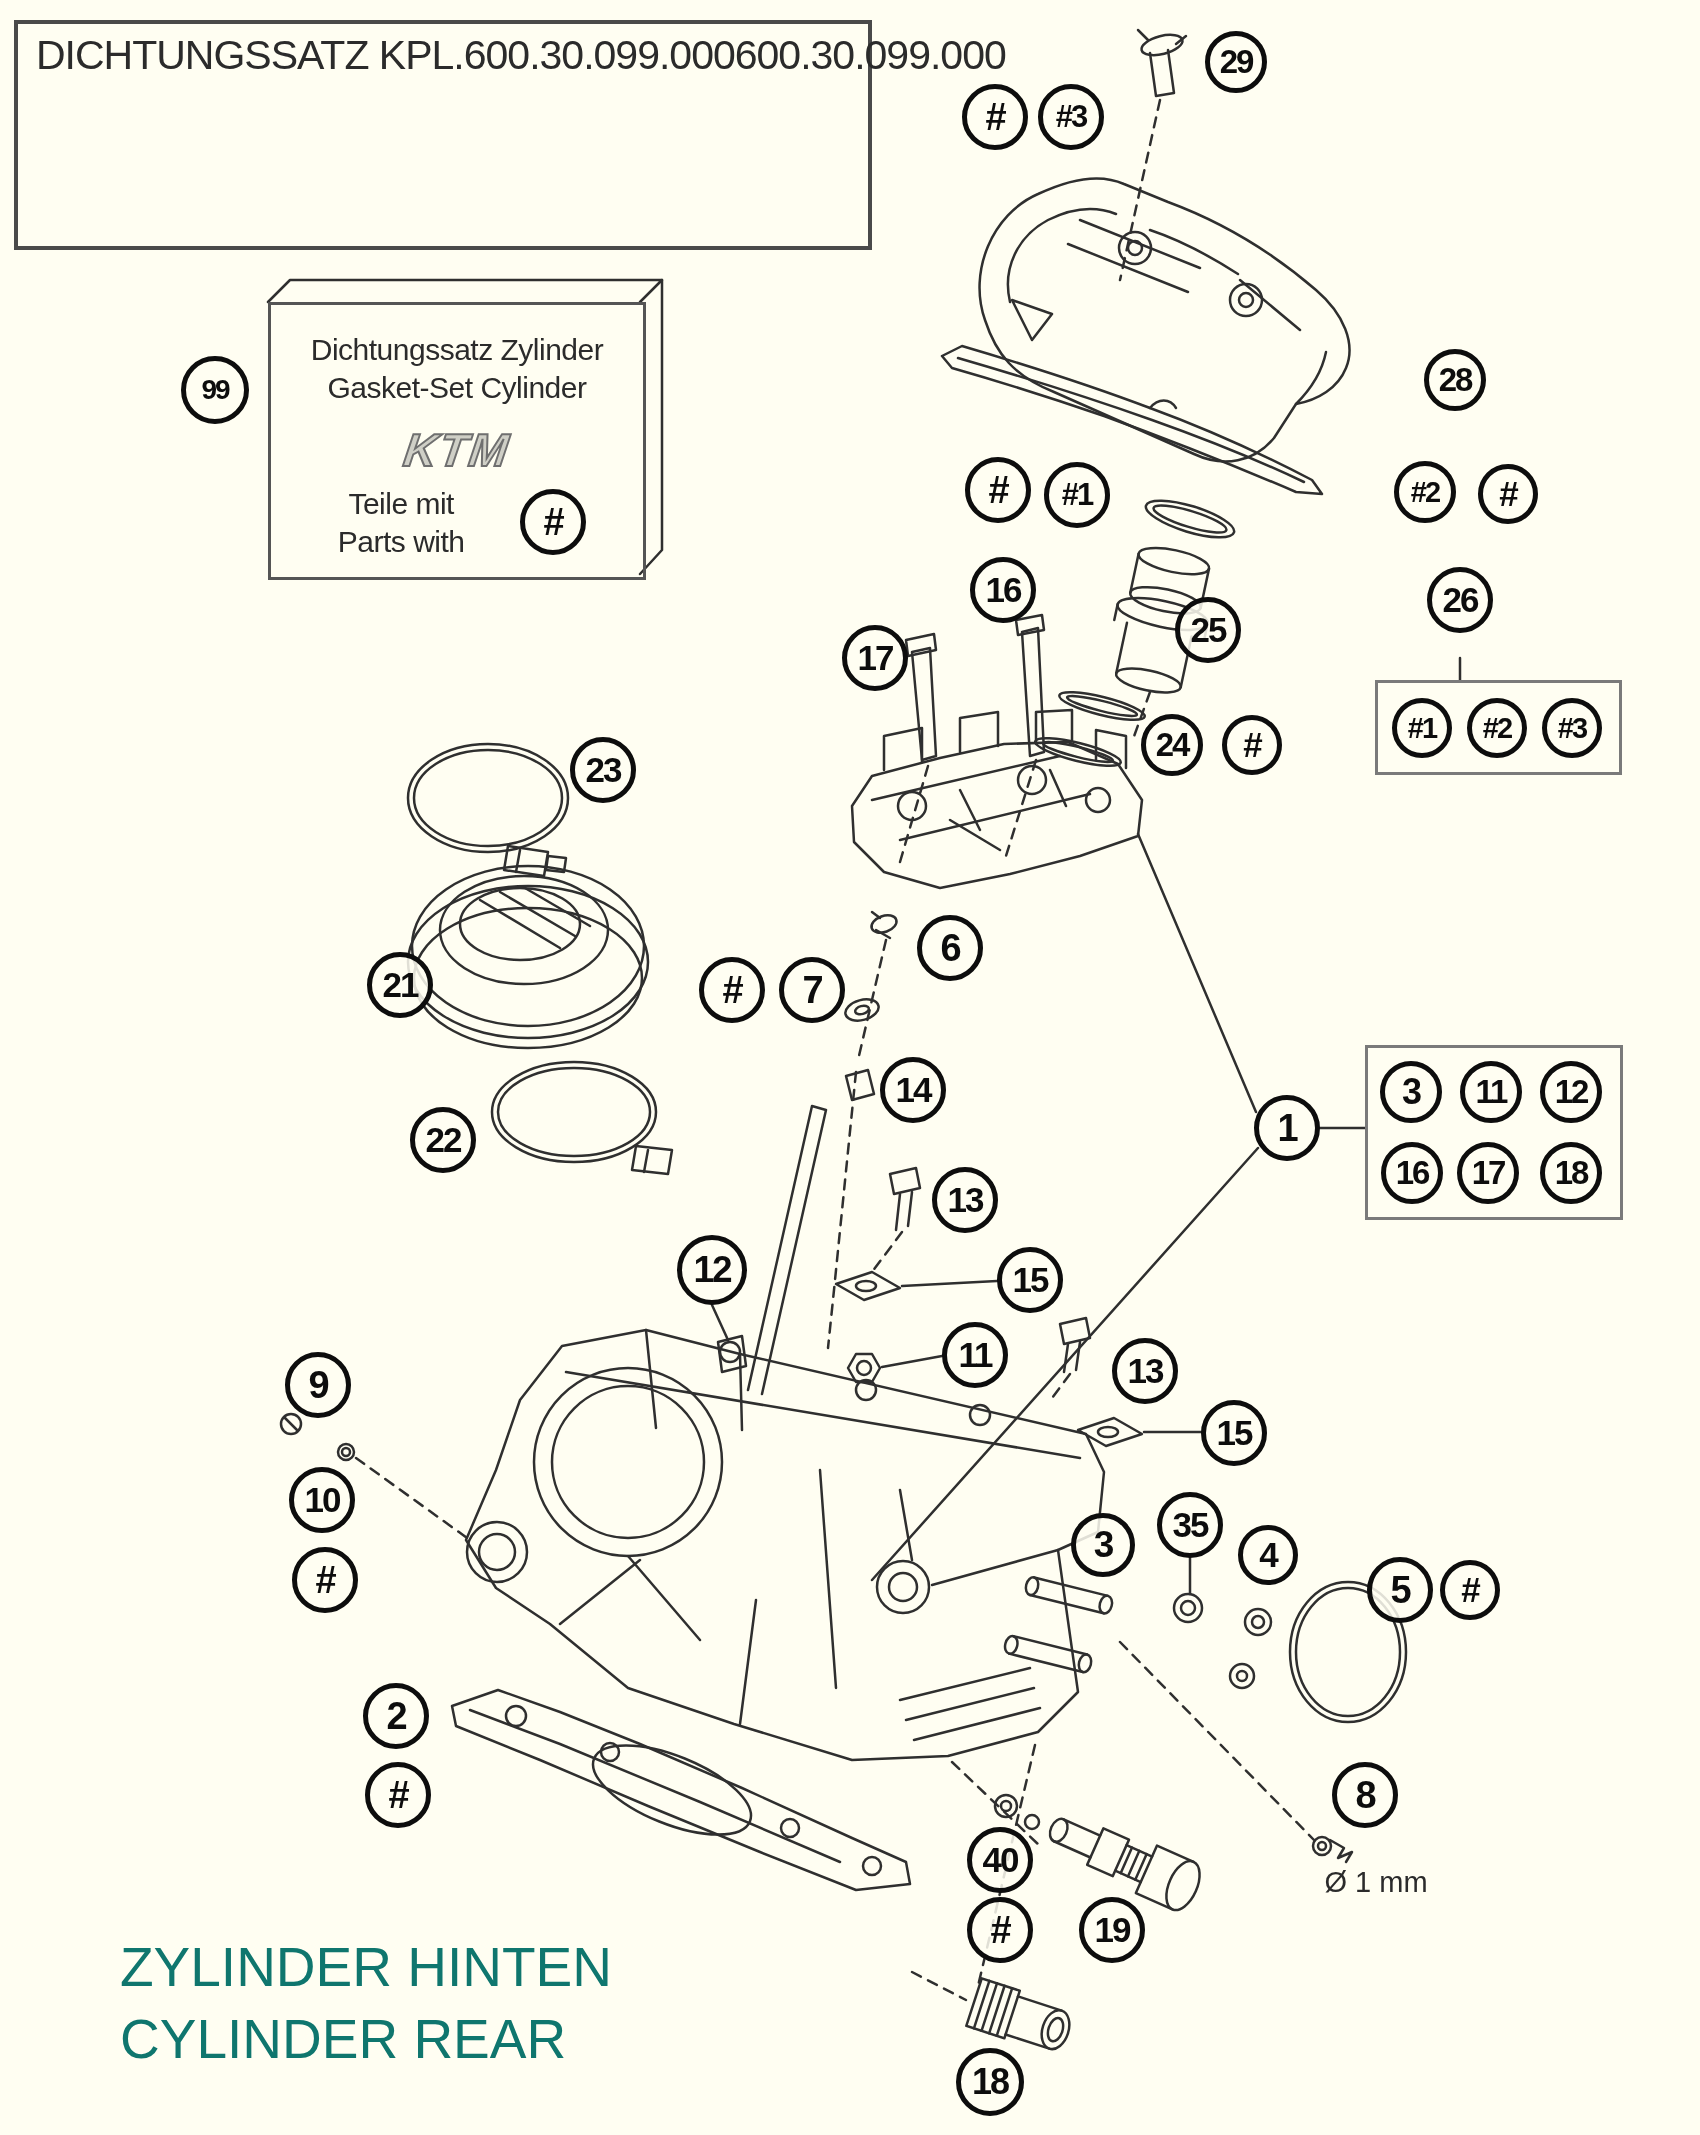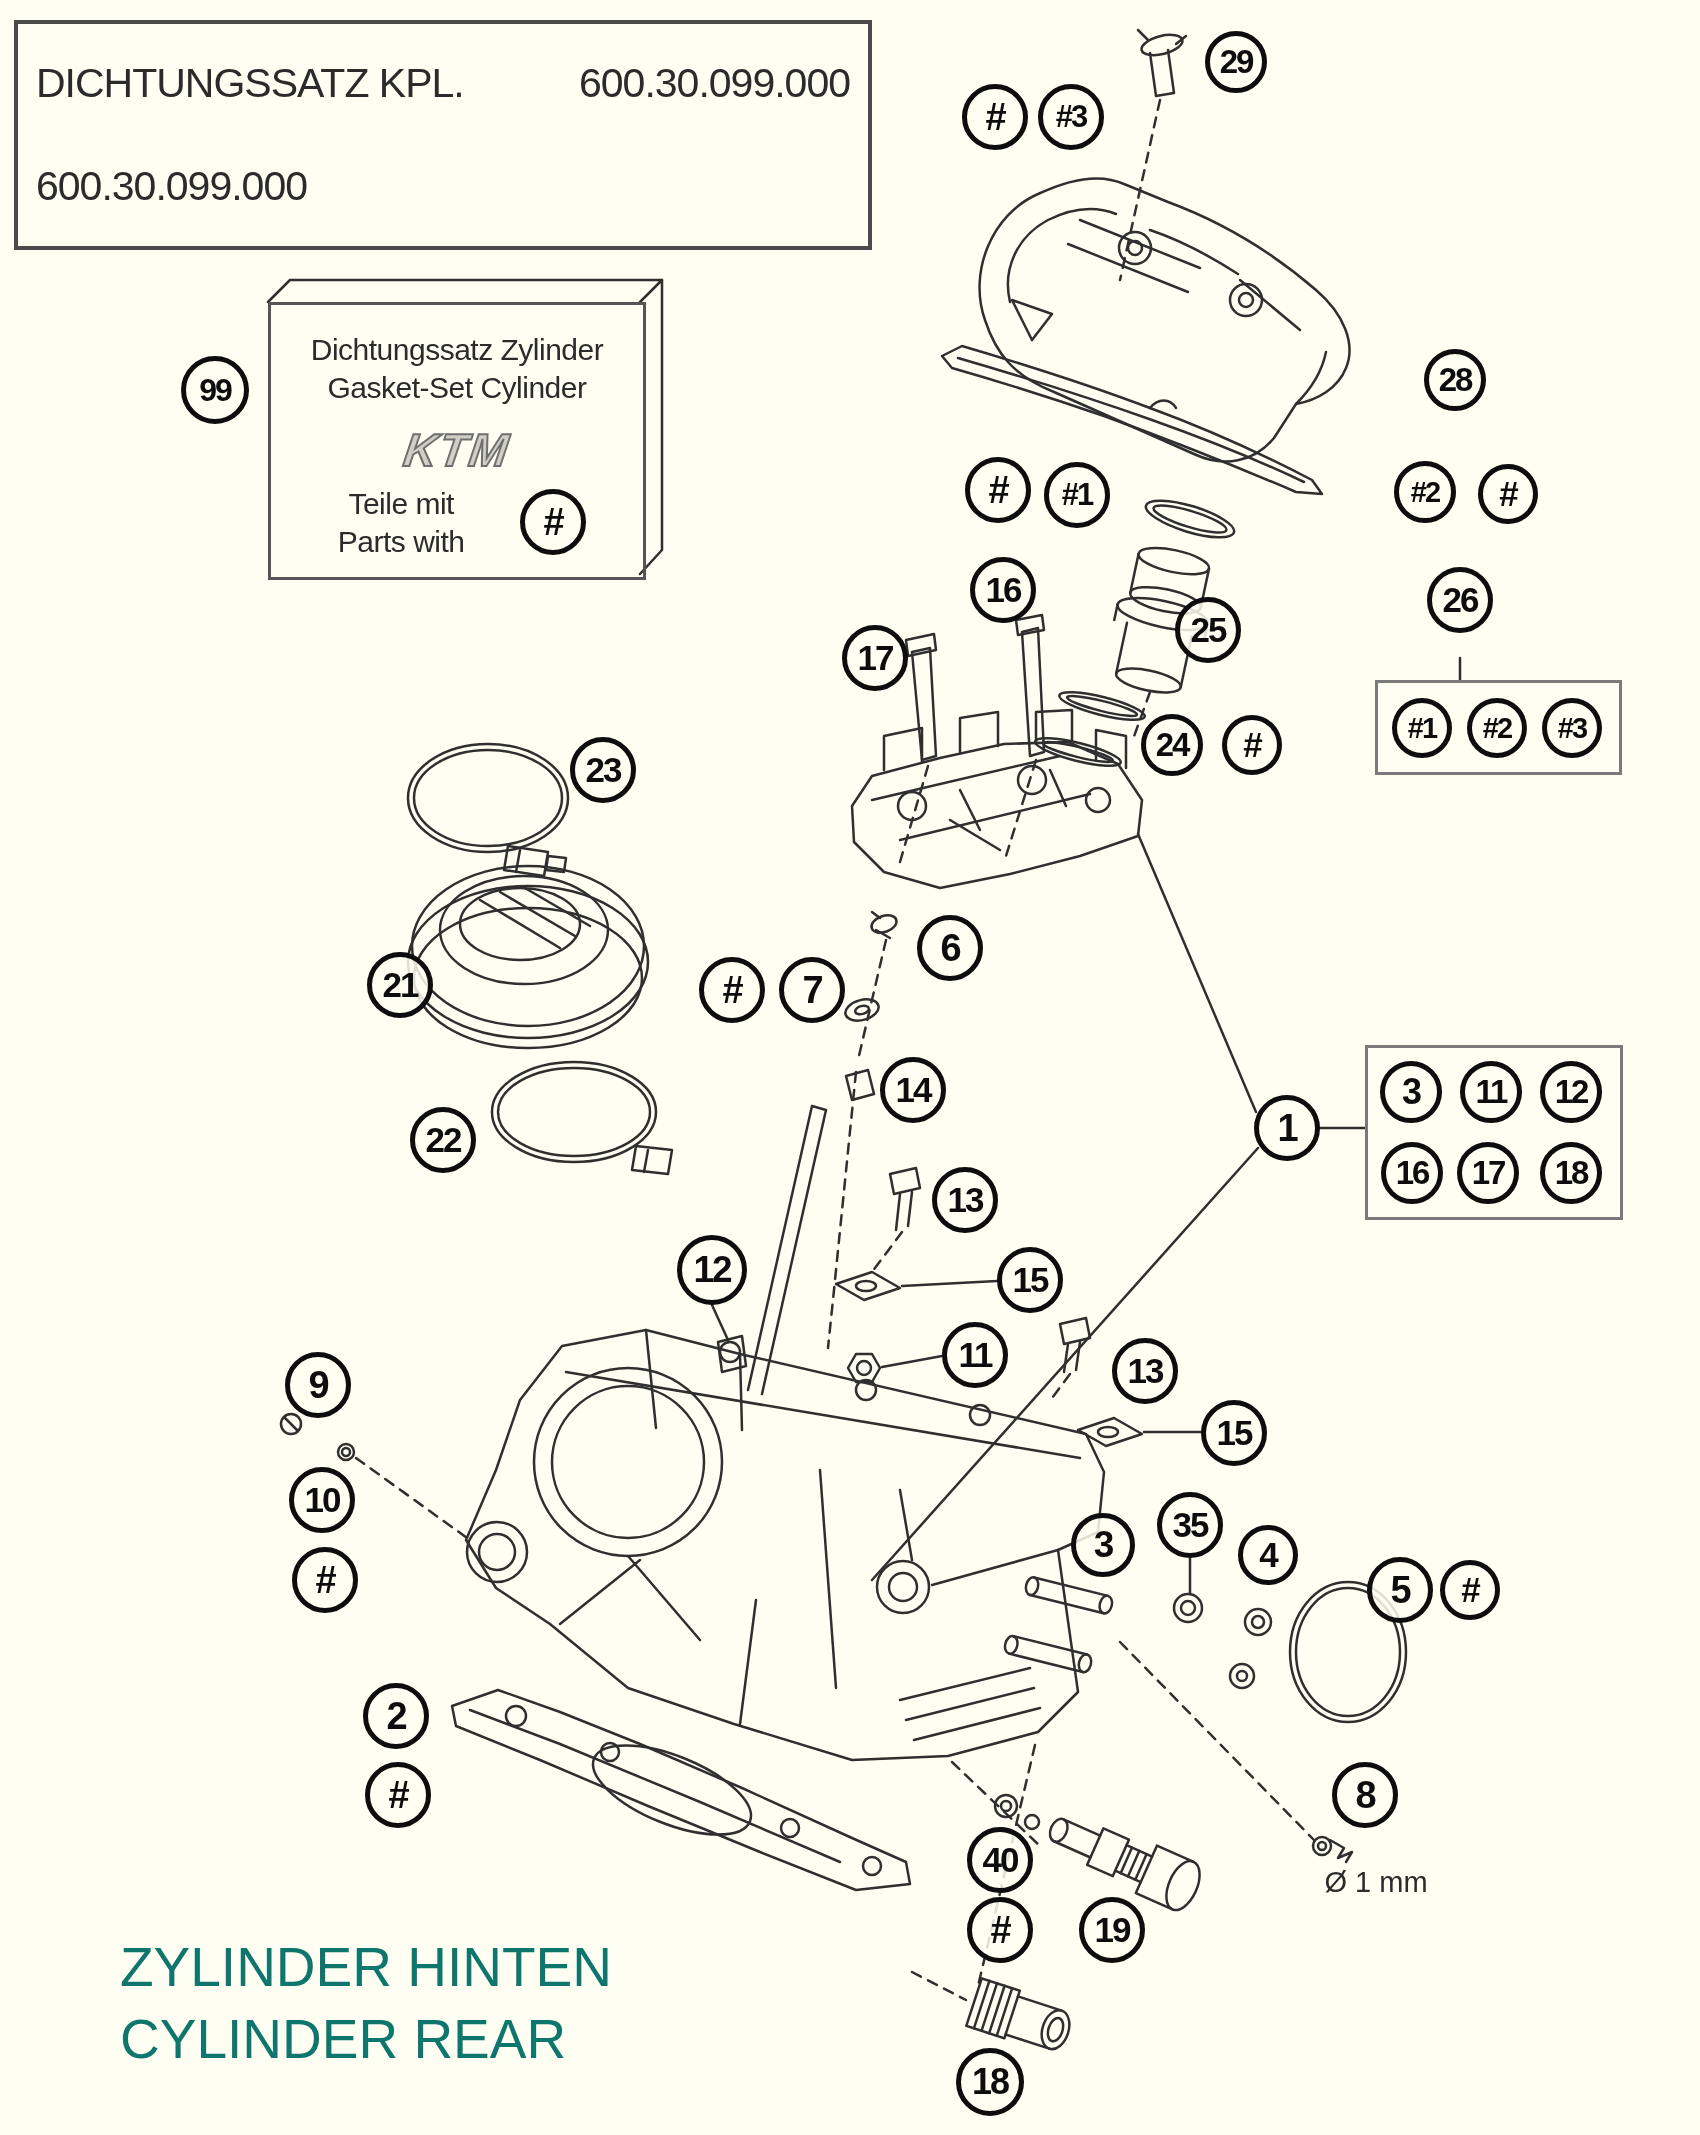--- a/index.html
+++ b/index.html
@@ -7,21 +7,21 @@
     width:1700px;height:2135px;position:relative;overflow:hidden;
     background:#fffef2;
     font-family:"Liberation Sans", sans-serif;
     color:#111;
   }
   .abs{position:absolute;}
   
   #title-box{
     left:14px;top:20px;width:858px;height:230px;
     border:4px solid #4a4a4a;background:#fffef2;
-    display:flex;flex-direction:column;justify-content:space-around;
+    display:flex;flex-direction:row;justify-content:space-around;
     padding:8px 18px;box-sizing:border-box;
   }
   .t-row{display:flex;justify-content:space-between;align-items:baseline;
          font-size:41px;letter-spacing:-1px;color:#2b2b2b;white-space:nowrap;}
   .t-sub{font-size:32px;text-align:center;color:#2b2b2b;letter-spacing:-1px;white-space:nowrap;}
   
   #package-box{
     left:268px;top:302px;width:372px;height:272px;
     border:3px solid #555;background:transparent;
   }
@@ -310,21 +310,21 @@
 </div>
 
 <div id="footer" class="abs">
   <div>ZYLINDER HINTEN</div>
   <div>CYLINDER REAR</div>
 </div>
 
 <div id="nozzle-note" class="abs">Ø 1 mm</div>
 
 <div id="callout-layer">
-    <div class="callout" style="left: 181px; top: 356px; width: 68px; height: 68px; font-size: 32px;">99</div>
+    <div class="callout" style="left: 181px; top: 356px; width: 68px; height: 68px; font-size: 28px;">99</div>
     <div class="callout" style="left: 520px; top: 489px; width: 66px; height: 66px; font-size: 38px;">#</div>
     <div class="callout" style="left: 962px; top: 84px; width: 66px; height: 66px; font-size: 38px;">#</div>
     <div class="callout" style="left: 1038px; top: 84px; width: 66px; height: 66px; font-size: 31px;">#3</div>
     <div class="callout" style="left: 1205px; top: 31px; width: 62px; height: 62px; font-size: 33px;">29</div>
     <div class="callout" style="left: 1424px; top: 349px; width: 62px; height: 62px; font-size: 33px; text-align: center;">28</div>
     <div class="callout" style="left: 1394px; top: 461px; width: 62px; height: 62px; font-size: 29px;">#2</div>
     <div class="callout" style="left: 1478px; top: 464px; width: 60px; height: 60px; font-size: 35px;">#</div>
     <div class="callout" style="left: 965px; top: 457px; width: 66px; height: 66px; font-size: 38px;">#</div>
     <div class="callout" style="left: 1044px; top: 462px; width: 66px; height: 66px; font-size: 31px;">#1</div>
     <div class="callout" style="left: 970px; top: 557px; width: 66px; height: 66px; font-size: 35px;">16</div>

